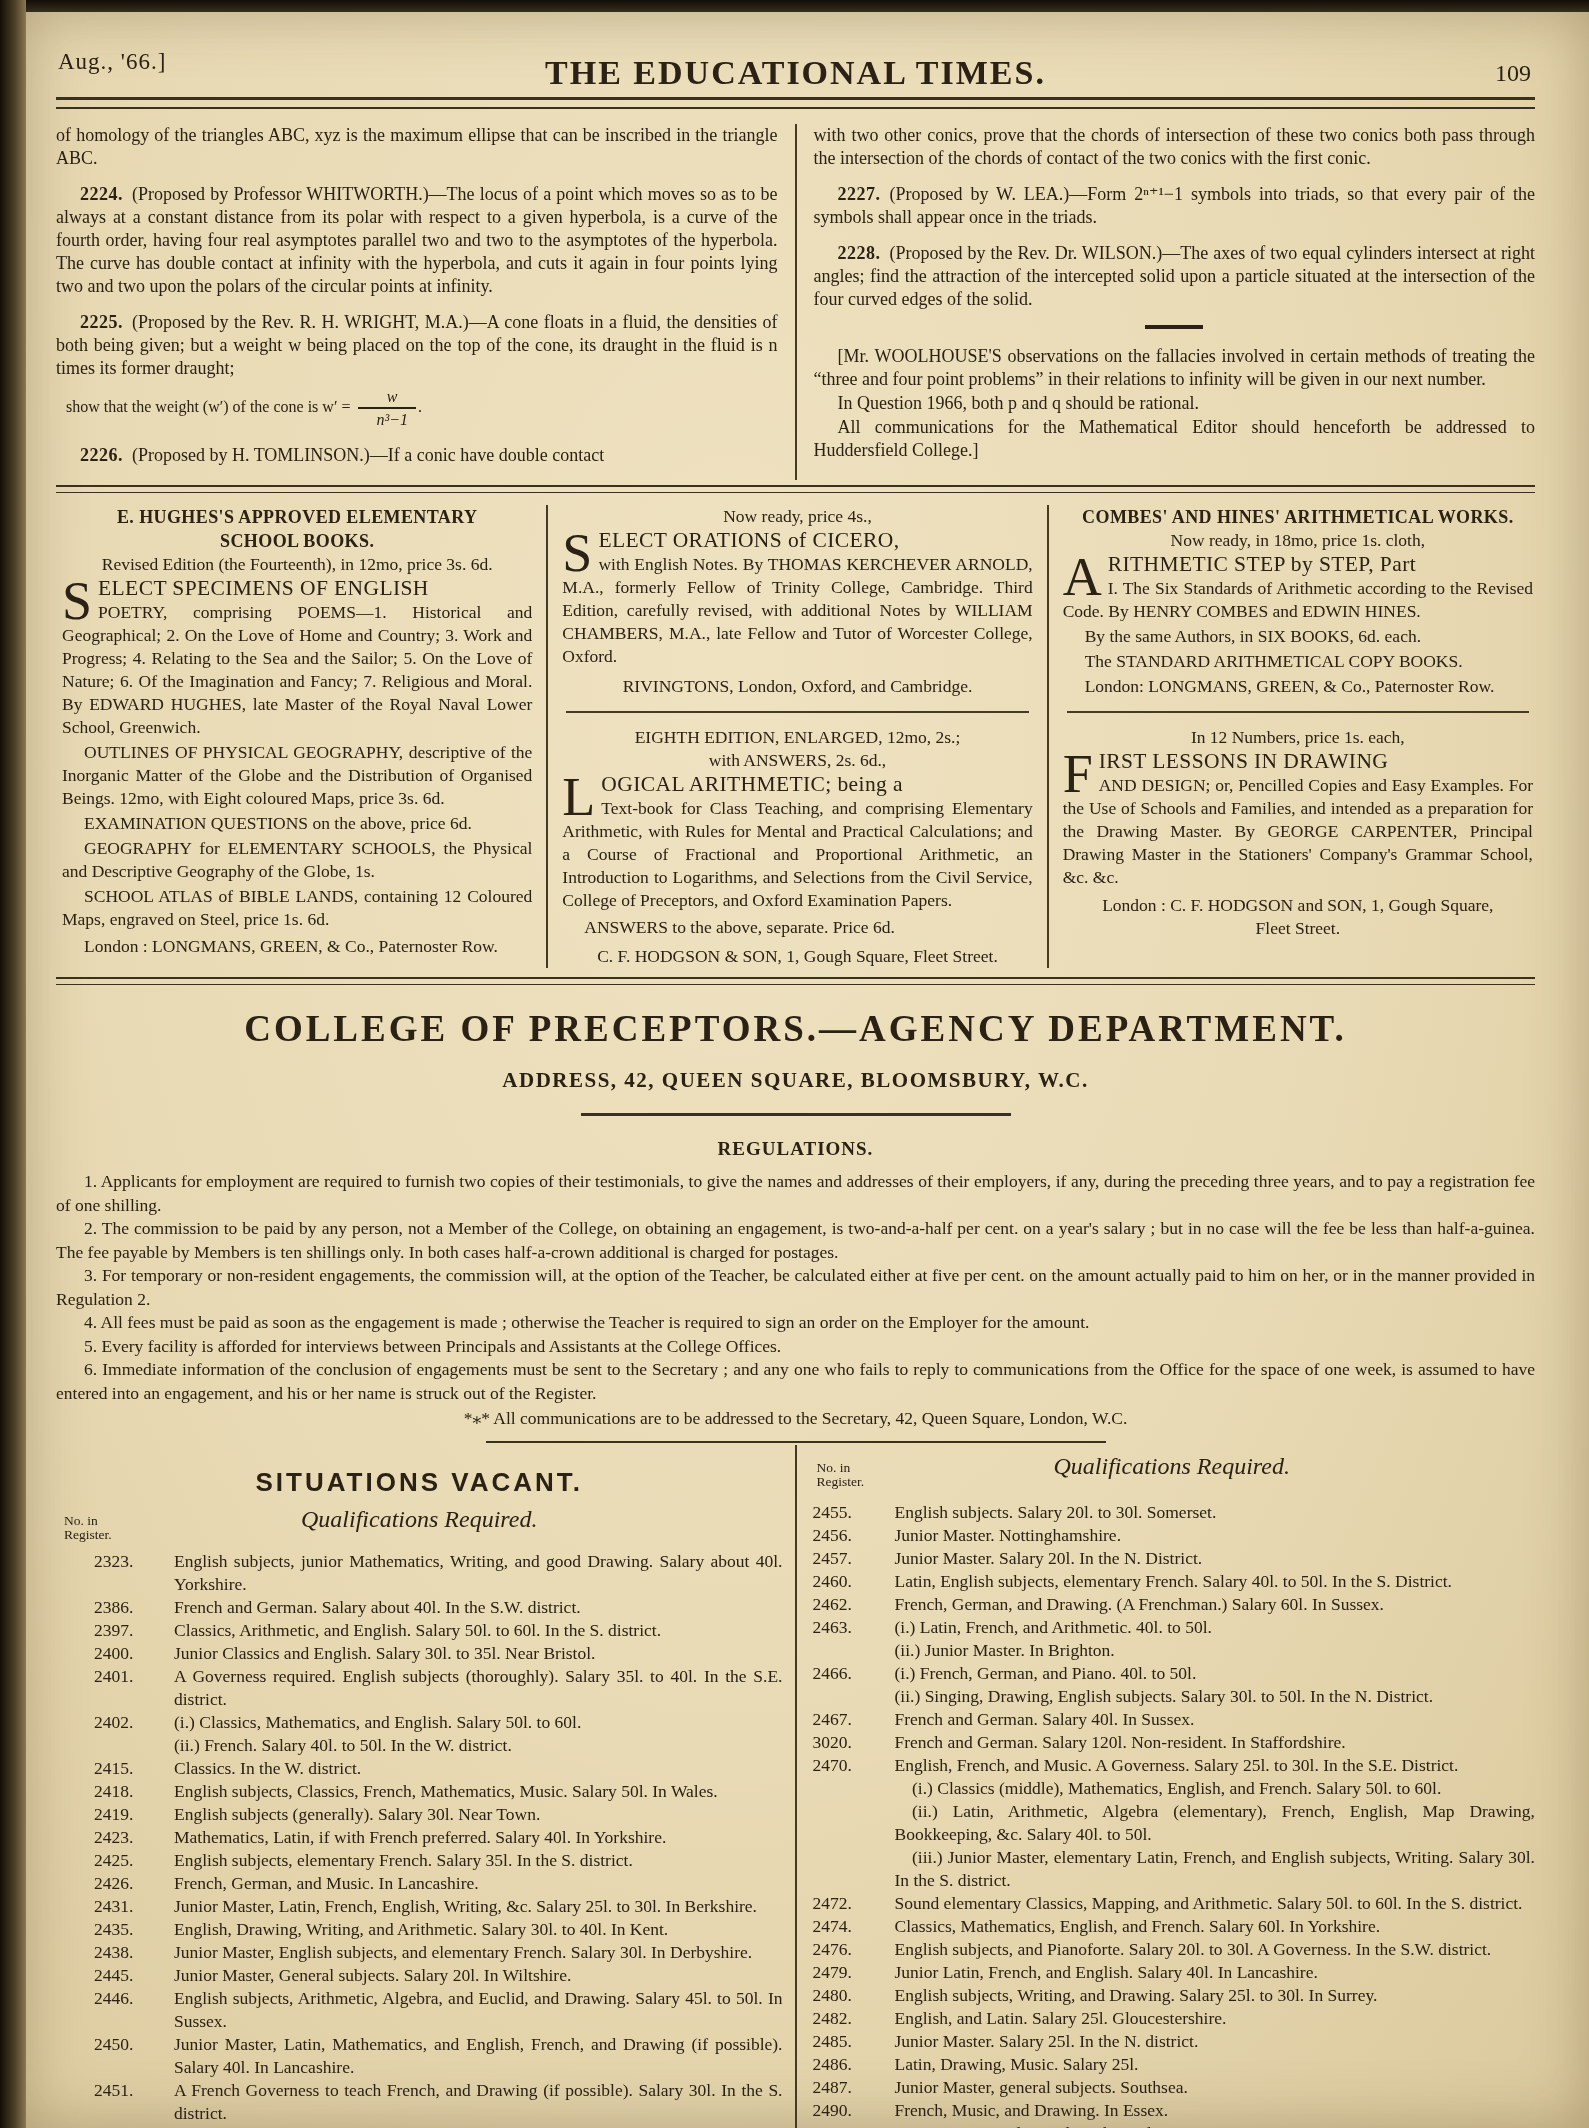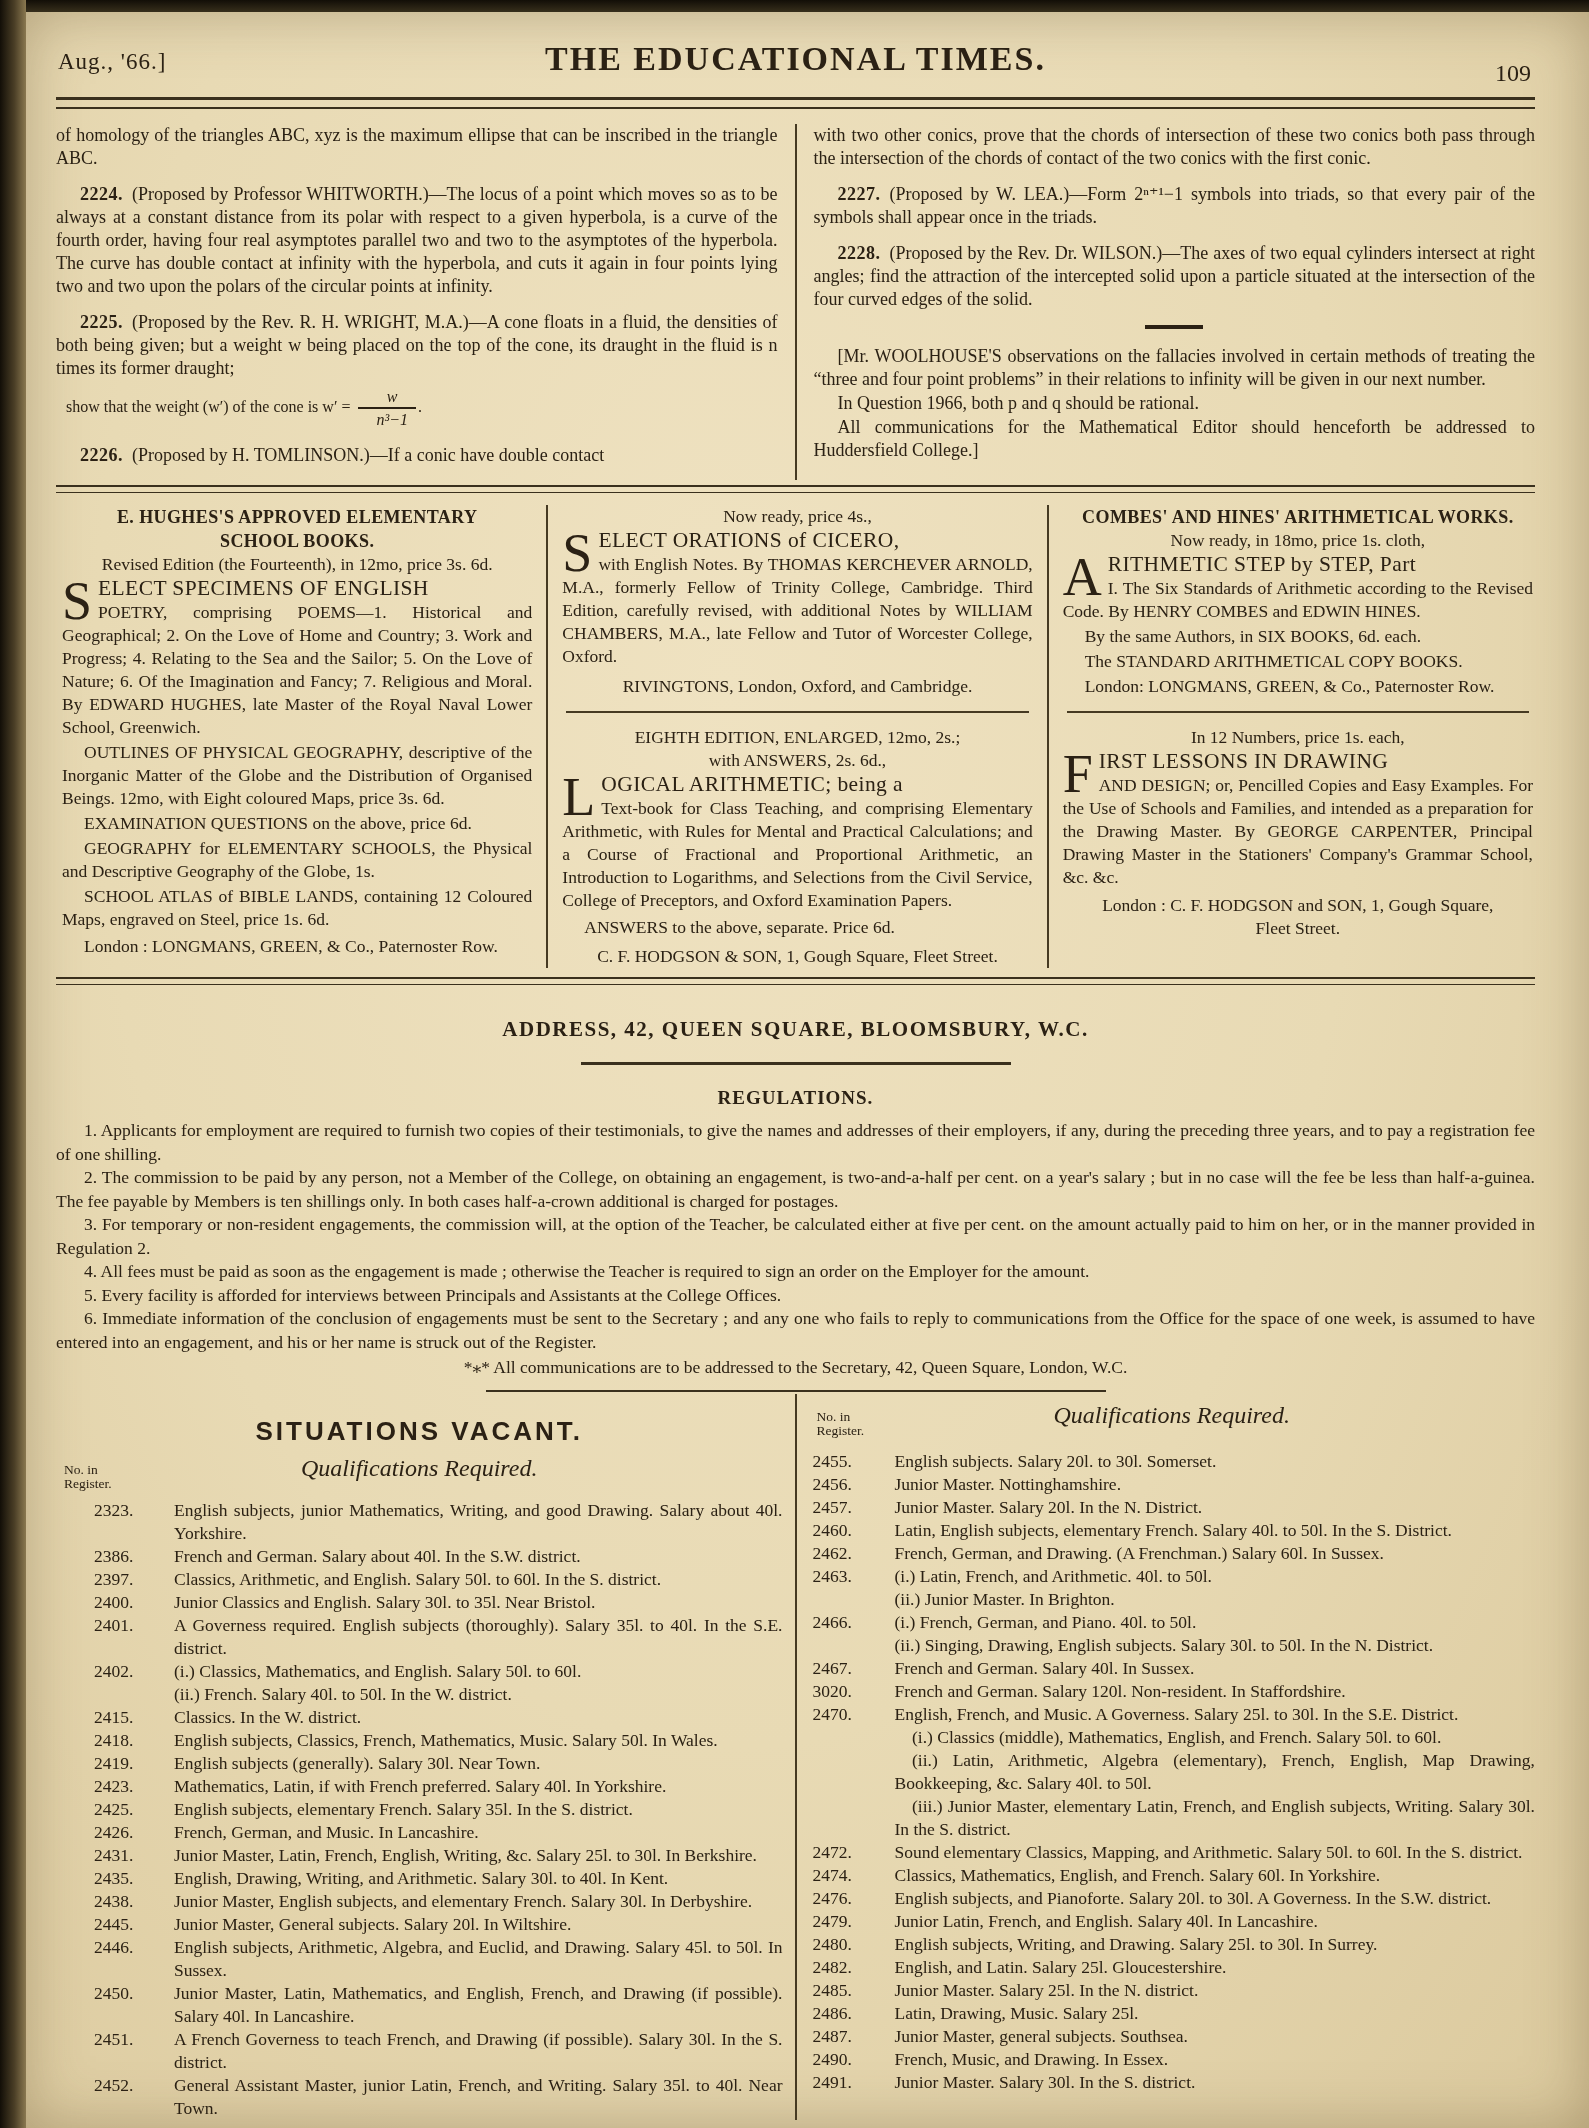--- a/index.html
+++ b/index.html
@@ -17,21 +17,21 @@
     background:linear-gradient(90deg,#120e07,#4a3e26 55%,#8a7850);}
   .page{
     position:absolute;left:24px;top:12px;width:1565px;height:2116px;
     background:radial-gradient(ellipse at 45% 32%,#efe2c1 0%,#e8dab4 52%,#dbc99d 100%);
     box-shadow:inset 0 0 60px rgba(90,70,35,.35);
     padding:26px 54px 0 32px;box-sizing:border-box;overflow:hidden;
   }
   
   .masthead{position:relative;height:54px;}
   .mh-date{position:absolute;left:2px;bottom:17px;font-size:23px;letter-spacing:1px;}
-  .mh-title{position:absolute;left:50%;transform:translateX(-50%);bottom:14px;margin:0;
+  .mh-title{position:absolute;left:50%;transform:translateX(-50%);bottom:0;margin:0;
     font-size:34px;font-weight:700;letter-spacing:2px;white-space:nowrap;}
   .mh-page{position:absolute;right:4px;bottom:5px;font-size:24px;}
   .rule-double{height:7px;border-top:3px solid #3a301d;border-bottom:2px solid #3a301d;margin-top:5px;}
   .rule-double.thin{height:5px;border-top:2px solid #3a301d;border-bottom:1px solid #3a301d;}
   
   .problems{display:flex;min-height:368px;padding-top:15px;box-sizing:border-box;}
   .p-col{flex:1;min-width:0;}
   .p-left{padding-right:17px;}
   .p-right{padding-left:17px;}
   .vrule{width:2px;background:#463a22;}
@@ -169,20 +169,21 @@
         <div class="ad-hrule"></div>
         <p class="ad-center">In 12 Numbers, price 1s. each,</p>
         <p class="dropcap-para"><span class="dropcap">F</span><span class="firstline">IRST LESSONS IN DRAWING</span><br><span>AND DESIGN; or, Pencilled Copies and Easy Examples. For the Use of Schools and Families, and intended as a preparation for the Drawing Master. By GEORGE CARPENTER, Principal Drawing Master in the Stationers' Company's Grammar School, &amp;c. &amp;c.</span></p>
         <p class="ad-center" style="margin-top:5px;">London : C. F. HODGSON and SON, 1, Gough Square,</p>
         <p class="ad-center">Fleet Street.</p>
       </div>
     </section>
     <div class="rule-double thin"></div>
 
     <section class="college">
+      <h2 class="college-title">COLLEGE OF PRECEPTORS.—AGENCY DEPARTMENT.</h2>
       <p class="college-address">ADDRESS, 42, QUEEN SQUARE, BLOOMSBURY, W.C.</p>
       <div class="college-rule"></div>
       <p class="reg-title">REGULATIONS.</p>
       <div class="regs">
 
       <p>1. Applicants for employment are required to furnish two copies of their testimonials, to give the names and addresses of their employers, if any, during the preceding three years, and to pay a registration fee of one shilling.</p>
           <p>2. The commission to be paid by any person, not a Member of the College, on obtaining an engagement, is two-and-a-half per cent. on a year's salary ; but in no case will the fee be less than half-a-guinea. The fee payable by Members is ten shillings only. In both cases half-a-crown additional is charged for postages.</p>
           <p>3. For temporary or non-resident engagements, the commission will, at the option of the Teacher, be calculated either at five per cent. on the amount actually paid to him on her, or in the manner provided in Regulation 2.</p>
           <p>4. All fees must be paid as soon as the engagement is made ; otherwise the Teacher is required to sign an order on the Employer for the amount.</p>
           <p>5. Every facility is afforded for interviews between Principals and Assistants at the College Offices.</p>

